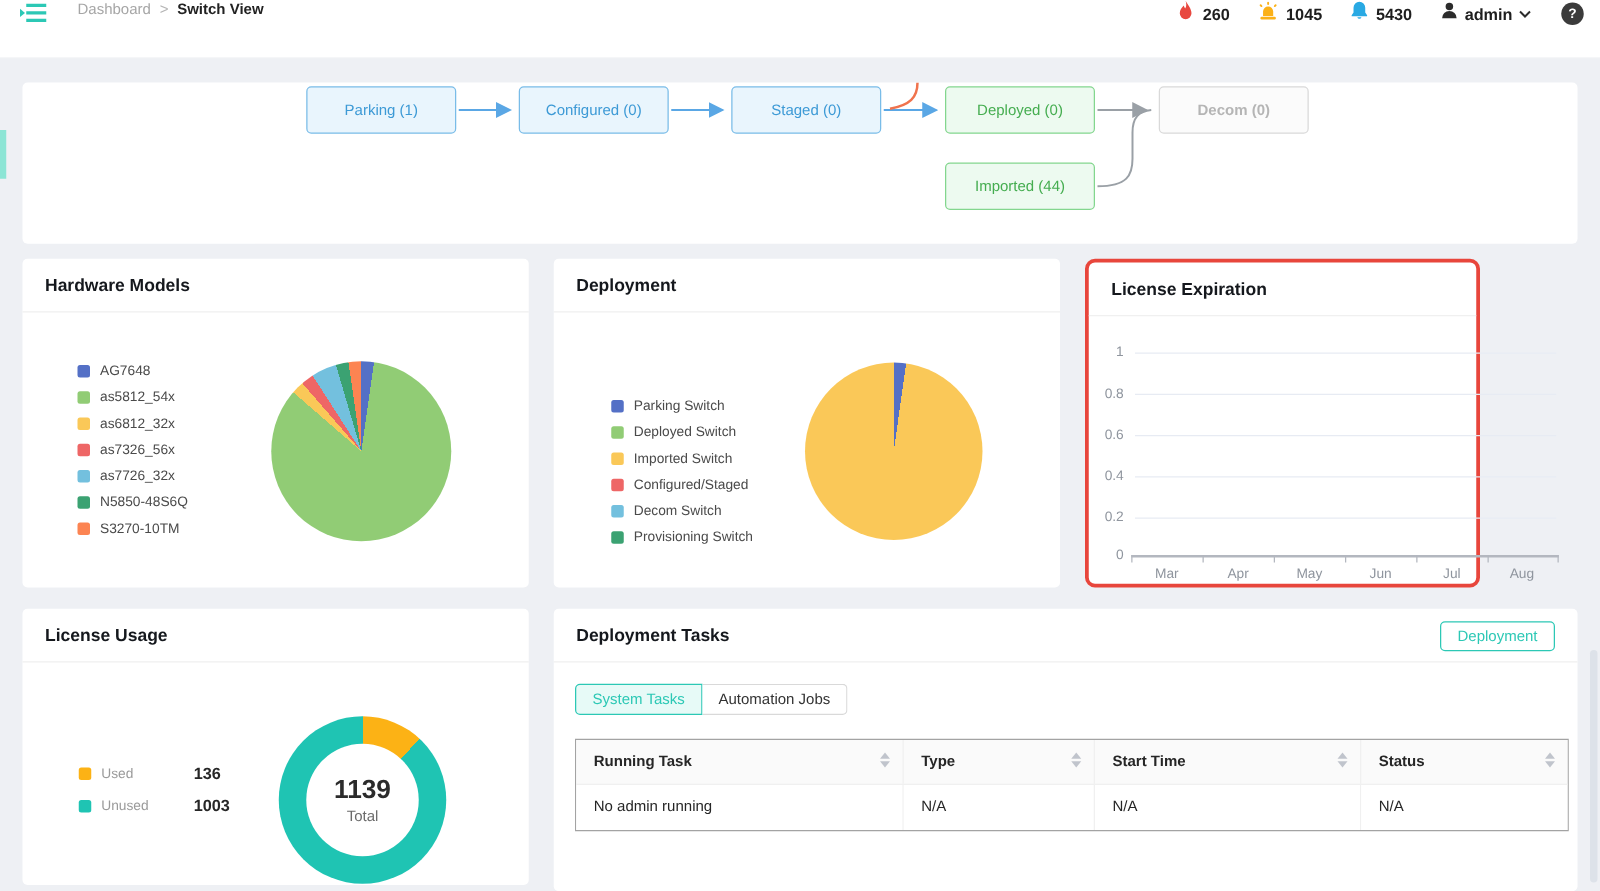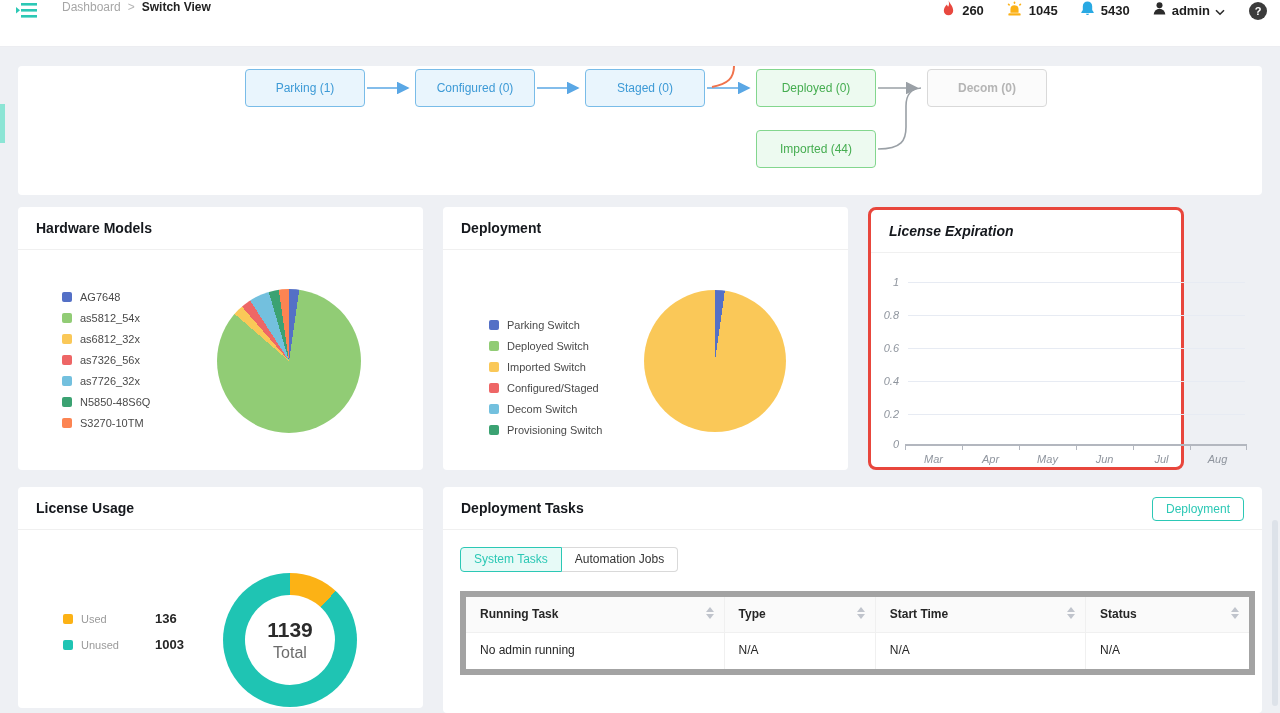--- a/index.html
+++ b/index.html
@@ -25,21 +25,21 @@
   
   .edge-strip { position:absolute; left:0; top:104px; width:5px; height:39px; background:#8ce5d5; }
   .scroll-thumb { position:absolute; right:2px; top:520px; width:6px; height:186px;
     background:#dde2e9; border-radius:3px; }
 
   
   .panel { position:absolute; left:18px; top:66px; width:1244px; height:129px; background:#fff; border-radius:4px; }
   .card { position:absolute; background:#fff; border-radius:4px; }
   #card-hw  { left:18px;  top:207px; width:405px; height:263px; }
   #card-dep { left:443px; top:207px; width:405px; height:263px; }
-  #card-lic { left:868px; top:207px; width:316px; height:263px; border:3px solid #e8463c; border-radius:8px;font-style:italic; }
+  #card-lic { left:868px; top:207px; width:316px; height:263px; border:3px solid #e8463c; border-radius:8px; }
   #card-usage { left:18px;  top:487px; width:405px; height:221px; }
   #card-tasks { left:443px; top:487px; width:819px; height:226px; }
   .card-header { height:43px; line-height:43px; padding:0 18px; font-size:14px; font-weight:bold;
     color:#15181d; border-bottom:1px solid #f0f0f0; position:relative; }
 
   
   .wf-node { position:absolute; width:120px; height:38px; line-height:36px; text-align:center;
     font-size:12px; border-radius:4px; border:1px solid; cursor:pointer; background:#fff; }
   .node-blue  { border-color:#79bce8; background:#e9f5fd; color:#3d9ad6; }
   .node-green { border-color:#83d68e; background:#edfaf0; color:#45ad50; }
@@ -58,42 +58,42 @@
   #legend-usage .legend-label { color:#9a9a9a; width:48px; }
 
   
   .pie { position:absolute; border-radius:50%; }
   #pie-hw  { left:199px; top:82px; width:144px; height:144px; }
   #pie-dep { left:201px; top:83px; width:142px; height:142px; }
   #donut-usage { left:205px; top:86px; width:134px; height:134px; }
   .donut-hole { position:absolute; left:22px; top:22px; width:90px; height:90px; border-radius:50%;
     background:#fff; display:flex; flex-direction:column; align-items:center; justify-content:center; }
   .donut-total { font-size:21px; font-weight:bold; color:#2b2b2b; }
-  .donut-total-label { font-size:16px; color:#6b6b6b; margin-top:2px; }
+  .donut-total-label { font-size:12px; color:#6b6b6b; margin-top:2px; }
 
   
   .lx-chart { position:absolute; left:0; top:44px; width:394px; height:213px; }
   .lx-grid { position:absolute; left:37px; width:337px; height:1px; background:#e7ebf3; }
   .lx-ylab { position:absolute; left:0; width:28px; text-align:right; font-size:11px; color:#8f959e; }
   .lx-axis { position:absolute; left:34px; top:190px; width:342px; height:2px; background:#b3b7bf; }
   .lx-tick { position:absolute; top:190px; width:1px; height:6px; background:#b3b7bf; }
   .lx-xlab { position:absolute; top:199px; width:57px; text-align:center; font-size:11px; color:#8f959e; }
 
   
   .dep-btn { position:absolute; right:18px; top:10px; height:24px; line-height:22px; padding:0 13px;
     font-size:12px; color:#2cc8b5; border:1px solid #2cc8b5; border-radius:4px; background:#fff; cursor:pointer; }
   .tabs { position:absolute; left:17px; top:60px; display:flex; }
   .tab { height:25px; line-height:23px; padding:0 13px; font-size:12px; border:1px solid #d9d9d9;
     background:#fff; color:#333; cursor:pointer; }
   .tab.active { border-color:#2cc8b5; background:#e7faf7; color:#2cc8b5; }
   .tab:first-child { border-radius:4px 0 0 4px; }
   .tab:last-child { border-radius:0 4px 4px 0; border-left:none; }
   .tab.active + .tab { border-left:none; }
 
-  .task-table { position:absolute; left:17px; top:104px; width:795px; border:6px solid #a3a3a3; }
+  .task-table { position:absolute; left:17px; top:104px; width:795px; border:1px solid #a3a3a3; }
   .tt-row { display:flex; }
   .tt-head { background:#fafafa; border-bottom:1px solid #f0f0f0; }
   .tt-cell { height:35px; line-height:34px; padding:0 14px; font-size:12px; color:#262626;
     border-right:1px solid #f0f0f0; position:relative; }
   .tt-row .tt-cell:last-child { border-right:none; }
   .tt-head .tt-cell { font-weight:bold; cursor:pointer; }
   .tt-body .tt-cell { height:36px; line-height:35px; background:#fff; }
   .c0 { width:262px; } .c1 { width:153px; } .c2 { width:213px; } .c3 { width:165px; }
   .sort-caret { position:absolute; right:10px; top:10px; display:flex; flex-direction:column; gap:2px; }
   .sort-caret i { width:0; height:0; border-left:4px solid transparent; border-right:4px solid transparent; }

